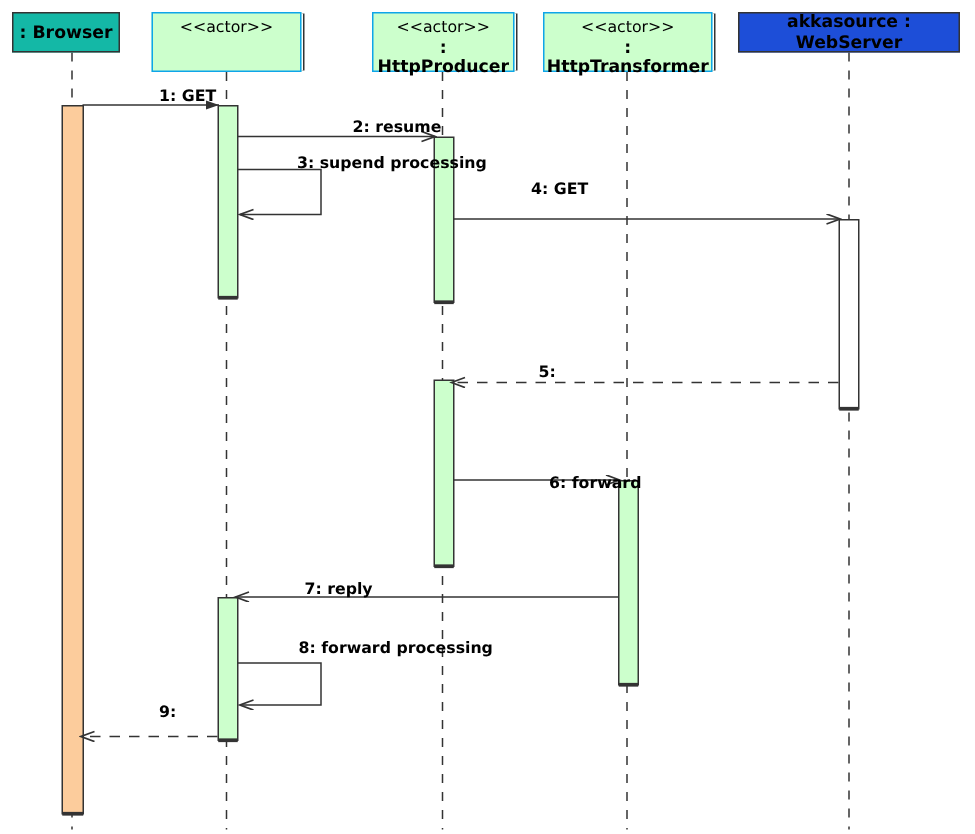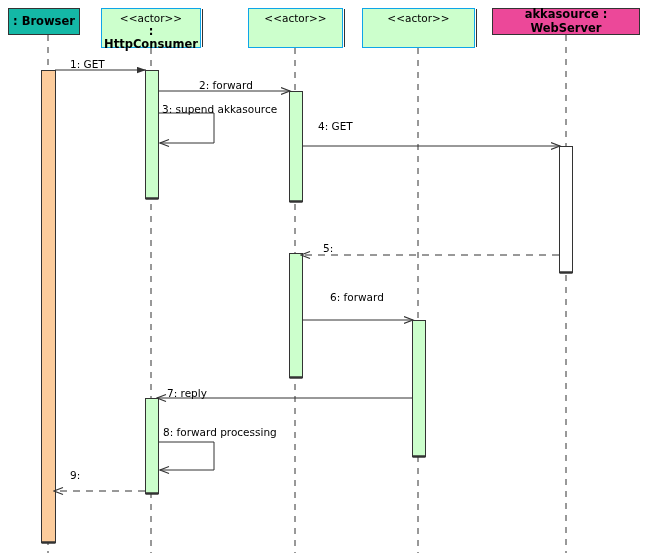--- a/index.html
+++ b/index.html
@@ -65,21 +65,22 @@
   .single-name {
     font-size: 11.5px;
     font-weight: bold;
     display: block;
   }
   .msg-label {
     position: absolute;
     font-size: 10.5px;
     color: #000000;
     white-space: nowrap;
-    font-weight: normal;
+    font-weight: bold;
+    margin-left: 36px;
   }
 </style>
 </head>
 <body>
 
 <div id="diagram-root">
 
   <svg class="layer" id="lines-layer" xmlns="http://www.w3.org/2000/svg">
       <defs>
         <marker id="arrow-filled" markerWidth="10" markerHeight="10" refX="9" refY="3.2" orient="auto" markerUnits="userSpaceOnUse">
@@ -118,40 +119,41 @@
       <path d="M158,442 L214,442 L214,470 L160,470" fill="none" stroke="#333333" stroke-width="1" marker-end="url(#arrow-open)"></path>
       <line x1="145" y1="491" x2="54" y2="491" stroke="#333333" stroke-width="1" marker-end="url(#arrow-open)" stroke-dasharray="7,6"></line>
     </svg>
 
   <div class="head-box browser" id="head-browser" style="left: 8px; top: 8px; width: 72px; height: 27px; background: #14b8a6; display: flex; align-items: center; justify-content: center;">
     <span class="single-name">: Browser</span>
   </div>
 
   <div class="head-box actor" id="head-httpconsumer" style="left: 101px; top: 8px; width: 100px; height: 40px; background: rgb(204, 255, 204);">
     <span class="stereo">&lt;&lt;actor&gt;&gt;</span>
-    <span class="inst-name">: HttpConsumer</span>
   </div>
 
   <div class="head-box actor" id="head-httpproducer" style="left: 248px; top: 8px; width: 95px; height: 40px; background: rgb(204, 255, 204);">
     <span class="stereo">&lt;&lt;actor&gt;&gt;</span>
+    <span class="inst-name">: HttpProducer</span>
   </div>
 
   <div class="head-box actor" id="head-httptransformer" style="left: 362px; top: 8px; width: 113px; height: 40px; background: rgb(204, 255, 204);">
     <span class="stereo">&lt;&lt;actor&gt;&gt;</span>
+    <span class="inst-name">: HttpTransformer</span>
   </div>
 
-  <div class="head-box plain" id="head-webserver" style="left: 492px; top: 8px; width: 148px; height: 27px; background: #ec4899; display: flex; align-items: center; justify-content: center;">
+  <div class="head-box plain" id="head-webserver" style="left: 492px; top: 8px; width: 148px; height: 27px; background: #1d4ed8; display: flex; align-items: center; justify-content: center;">
     <span class="single-name">akkasource : WebServer</span>
   </div>
 
   <div id="labels-layer">
       <div class="msg-label" style="left: 70px; top: 58px;">1: GET</div>
-      <div class="msg-label" style="left: 199px; top: 79px;">2: forward</div>
-      <div class="msg-label" style="left: 162px; top: 103px;">3: supend akkasource</div>
+      <div class="msg-label" style="left: 199px; top: 79px;">2: resume</div>
+      <div class="msg-label" style="left: 162px; top: 103px;">3: supend processing</div>
       <div class="msg-label" style="left: 318px; top: 120px;">4: GET</div>
       <div class="msg-label" style="left: 323px; top: 242px;">5:</div>
-      <div class="msg-label" style="left: 330px; top: 291px;">6: forward</div>
+      <div class="msg-label" style="left: 330px; top: 316px;">6: forward</div>
       <div class="msg-label" style="left: 167px; top: 387px;">7: reply</div>
       <div class="msg-label" style="left: 163px; top: 426px;">8: forward processing</div>
       <div class="msg-label" style="left: 70px; top: 469px;">9:</div>
     </div>
 
 </div>
 
 </body></html>

